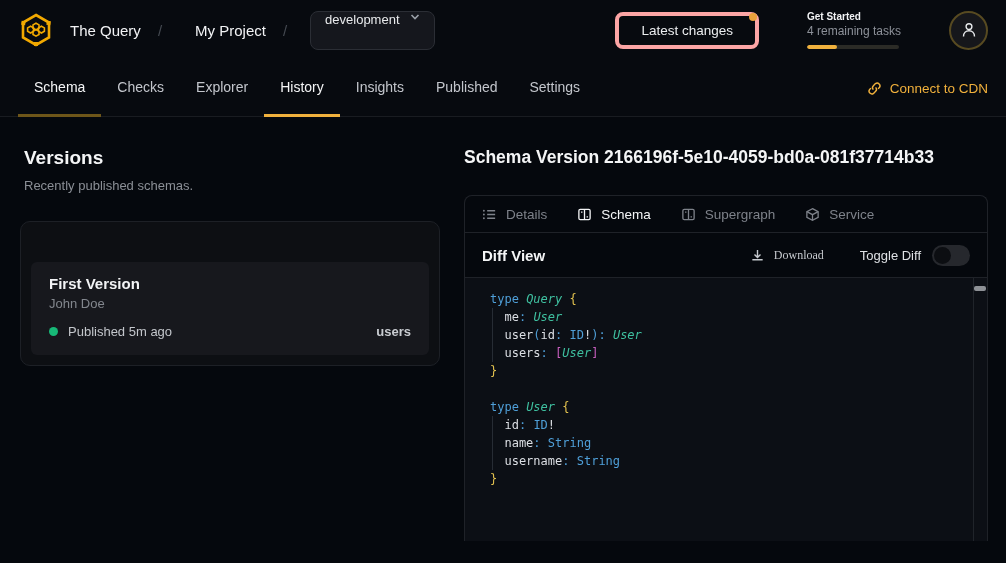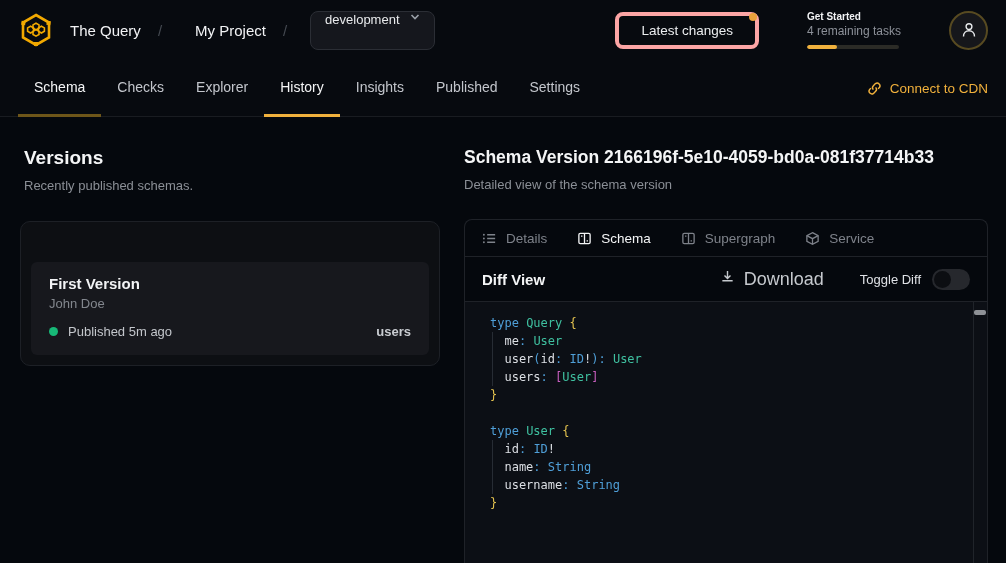--- a/index.html
+++ b/index.html
@@ -92,41 +92,41 @@
   .ptabs { height:37px; display:flex; align-items:center; gap:30px; padding:0 17px;
     border-bottom:1px solid #1f2228; flex:0 0 auto; }
   .ptab { display:flex; align-items:center; gap:9px; font-size:13.5px; color:#7e828a; cursor:pointer; }
   .ptab svg { stroke:#7e828a; }
   .ptab.active { color:#f4f5f6; }
   .ptab.active svg { stroke:#f4f5f6; }
   .diff-head { height:45px; display:flex; align-items:center; padding:0 17px;
     border-bottom:1px solid #1f2228; flex:0 0 auto; }
   .diff-title { font-size:15px; font-weight:700; color:#f4f5f6; }
   .dl-btn { margin-left:auto; display:flex; align-items:flex-start; gap:9px;
-    font-size:18px; color:#c6c9ce; cursor:pointer; background:none; border:none; font-family:Liberation Sans, sans-serif; }
+    font-size:12px; color:#c6c9ce; cursor:pointer; background:none; border:none; font-family:Liberation Serif, serif; }
   .dl-btn svg { stroke:#c6c9ce; }
   .toggle-label { margin-left:36px; font-size:13px; color:#dfe1e5; }
   .toggle {
     margin-left:11px; width:38px; height:21px; border-radius:999px;
     background:#26282d; position:relative; cursor:pointer; flex:0 0 auto;
   }
   .toggle-knob {
     position:absolute; top:2px; left:2px; width:17px; height:17px;
     border-radius:50%; background:#0c0e12;
   }
   
   .code-area {
     flex:1; background:#0c0f15; position:relative; overflow:hidden;
     padding:12px 26px 0 25px;
     font-family:"DejaVu Sans Mono", monospace; font-size:12px; line-height:18px;
   }
   .cl { white-space:pre; position:relative; color:#dcdfe4; }
   .cl .g { position:absolute; left:2px; top:0; bottom:0; width:1px; background:#272c34; }
   .tk-kw { color:#4f9fd8; }
-  .tk-ty { color:#3fc0a0; }
+  .tk-ty { color:#3fc0a0;font-style:italic; }
   .tk-br { color:#e3c24f; }
   .tk-pu { color:#4f9fd8; }
   .tk-fl { color:#dcdfe4; }
   .tk-bk { color:#c95fc0; }
   .tk-pl { color:#dcdfe4; }
   .code-track { position:absolute; top:0; bottom:0; right:13px; width:1px; background:#20242a; }
   .code-thumb { position:absolute; top:8px; right:1px; width:12px; height:5px;
     border-radius:2px; background:#8e9196; cursor:pointer; }
 </style>
 </head>
@@ -209,21 +209,20 @@
               <span class="vi-status">Published 5m ago</span>
               <span class="vi-service">users</span>
             </div>
           </div>
         </div>
     </div>
   </div>
 
   <div class="right-col">
     <div class="pane-title">Schema Version 2166196f-5e10-4059-bd0a-081f37714b33</div>
-    <div class="pane-sub">Detailed view of the schema version</div>
 
     <div class="detail-panel">
       <div class="ptabs">
           <div class="ptab">
             <span style="display: flex;">
               <svg width="15" height="15" viewBox="0 0 16 16" fill="none" stroke-width="1.5">
                 <path d="M5.5 4 H14 M5.5 8 H14 M5.5 12 H14"></path>
                 <path d="M2 4 h0.01 M2 8 h0.01 M2 12 h0.01" stroke-linecap="round" stroke-width="2"></path>
               </svg>
             </span>

